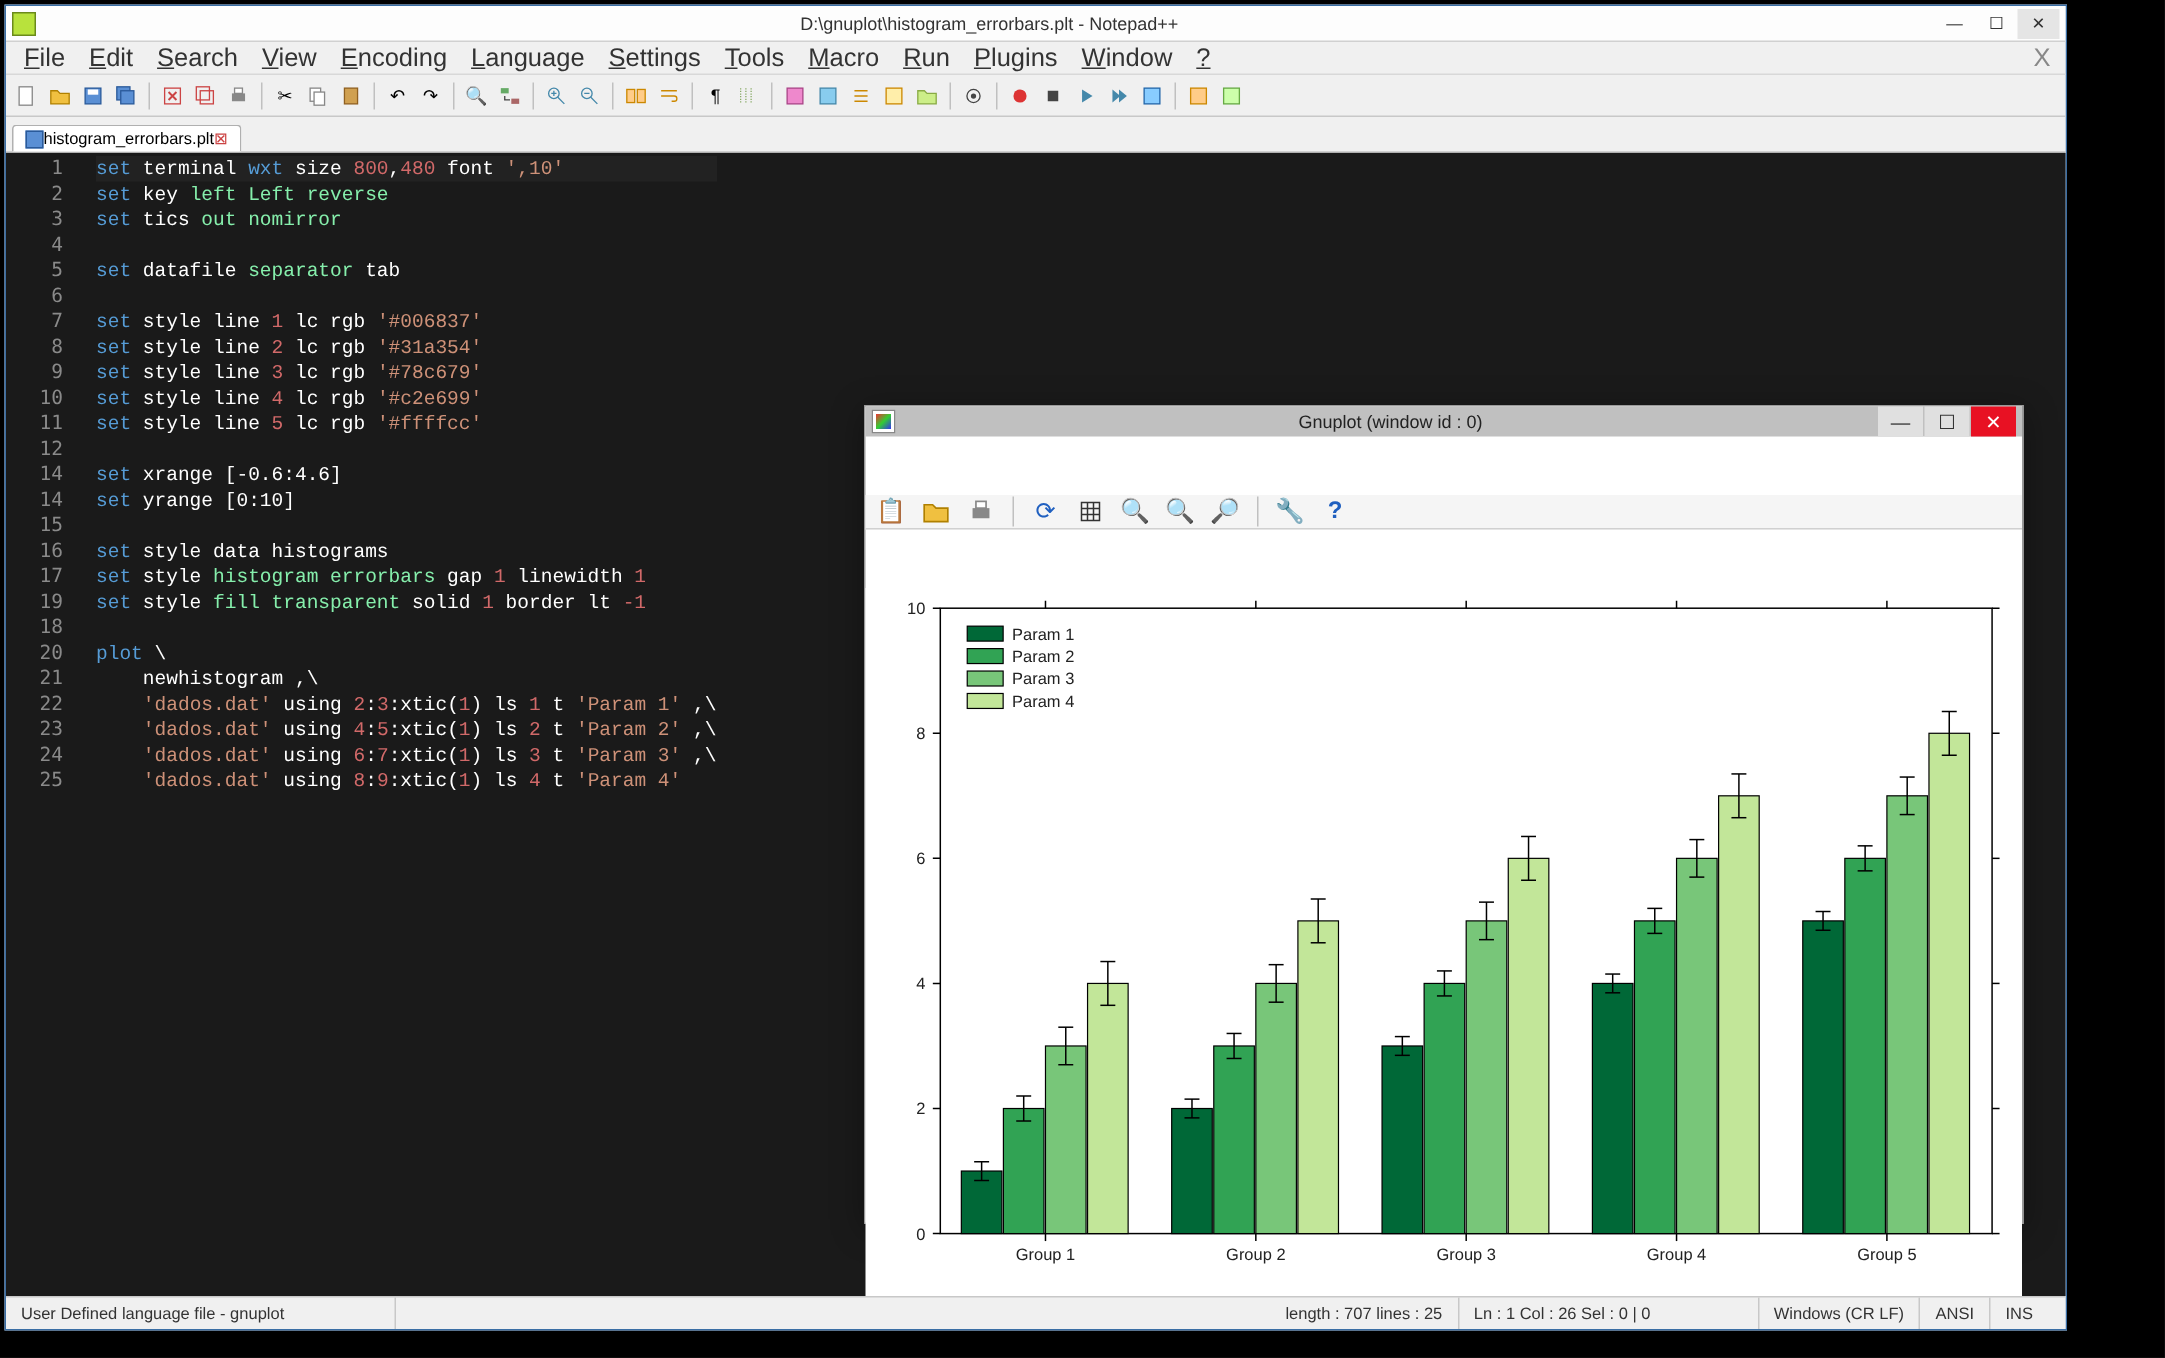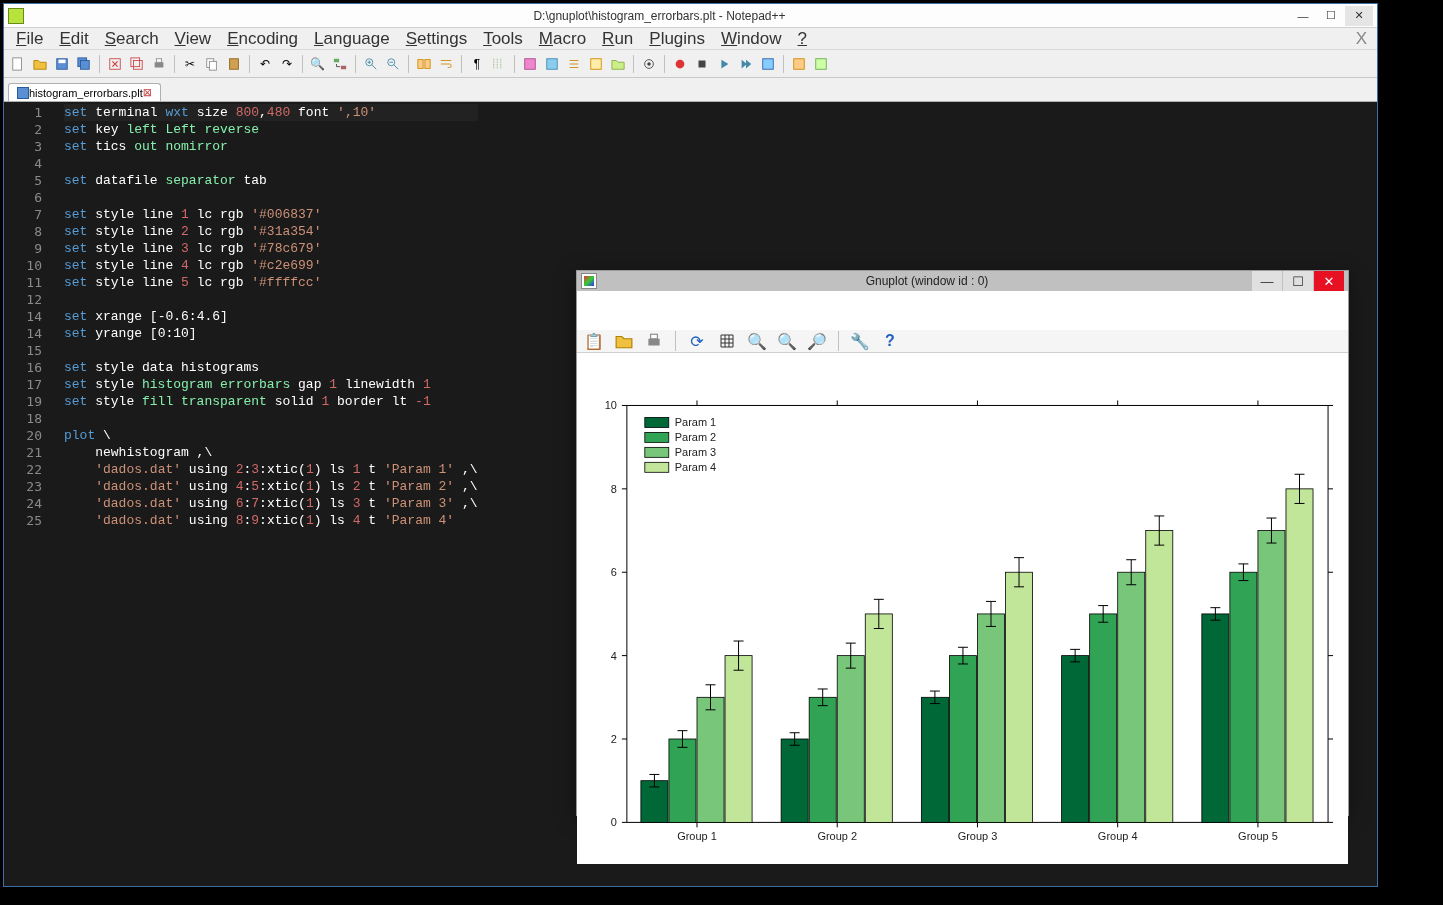--- a/index.html
+++ b/index.html
@@ -440,20 +440,29 @@
         <div>20</div>
         <div>21</div>
         <div>22</div>
         <div>23</div>
         <div>24</div>
         <div>25</div>
       </div>
     <div class="code"><div class="ln cursor-line"><span class="c-kw">set</span><span class="c-white"> terminal </span><span class="c-kw">wxt</span><span class="c-white"> size </span><span class="c-red">800</span><span class="c-white">,</span><span class="c-red">480</span><span class="c-white"> font </span><span class="c-str">',10'</span></div><div class="ln"><span class="c-kw">set</span><span class="c-white"> key </span><span class="c-opt">left Left reverse</span></div><div class="ln"><span class="c-kw">set</span><span class="c-white"> tics </span><span class="c-opt">out nomirror</span></div><div class="ln">&nbsp;</div><div class="ln"><span class="c-kw">set</span><span class="c-white"> datafile </span><span class="c-opt">separator</span><span class="c-white"> tab</span></div><div class="ln">&nbsp;</div><div class="ln"><span class="c-kw">set</span><span class="c-white"> style line </span><span class="c-red">1</span><span class="c-white"> lc rgb </span><span class="c-str">'#006837'</span></div><div class="ln"><span class="c-kw">set</span><span class="c-white"> style line </span><span class="c-red">2</span><span class="c-white"> lc rgb </span><span class="c-str">'#31a354'</span></div><div class="ln"><span class="c-kw">set</span><span class="c-white"> style line </span><span class="c-red">3</span><span class="c-white"> lc rgb </span><span class="c-str">'#78c679'</span></div><div class="ln"><span class="c-kw">set</span><span class="c-white"> style line </span><span class="c-red">4</span><span class="c-white"> lc rgb </span><span class="c-str">'#c2e699'</span></div><div class="ln"><span class="c-kw">set</span><span class="c-white"> style line </span><span class="c-red">5</span><span class="c-white"> lc rgb </span><span class="c-str">'#ffffcc'</span></div><div class="ln">&nbsp;</div><div class="ln"><span class="c-kw">set</span><span class="c-white"> xrange </span><span class="c-num">[-0.6:4.6]</span></div><div class="ln"><span class="c-kw">set</span><span class="c-white"> yrange </span><span class="c-num">[0:10]</span></div><div class="ln">&nbsp;</div><div class="ln"><span class="c-kw">set</span><span class="c-white"> style data </span><span class="c-white">histograms</span></div><div class="ln"><span class="c-kw">set</span><span class="c-white"> style </span><span class="c-opt">histogram errorbars</span><span class="c-white"> gap </span><span class="c-red">1</span><span class="c-white"> linewidth </span><span class="c-red">1</span></div><div class="ln"><span class="c-kw">set</span><span class="c-white"> style </span><span class="c-opt">fill transparent</span><span class="c-white"> solid </span><span class="c-red">1</span><span class="c-white"> border lt </span><span class="c-red">-1</span></div><div class="ln">&nbsp;</div><div class="ln"><span class="c-kw">plot</span><span class="c-white"> \</span></div><div class="ln"><span class="c-white">    newhistogram ,\</span></div><div class="ln"><span class="c-white">    </span><span class="c-str">'dados.dat'</span><span class="c-white"> using </span><span class="c-red">2</span><span class="c-white">:</span><span class="c-red">3</span><span class="c-white">:xtic(</span><span class="c-red">1</span><span class="c-white">) ls </span><span class="c-red">1</span><span class="c-white"> t </span><span class="c-str">'Param 1'</span><span class="c-white"> ,\</span></div><div class="ln"><span class="c-white">    </span><span class="c-str">'dados.dat'</span><span class="c-white"> using </span><span class="c-red">4</span><span class="c-white">:</span><span class="c-red">5</span><span class="c-white">:xtic(</span><span class="c-red">1</span><span class="c-white">) ls </span><span class="c-red">2</span><span class="c-white"> t </span><span class="c-str">'Param 2'</span><span class="c-white"> ,\</span></div><div class="ln"><span class="c-white">    </span><span class="c-str">'dados.dat'</span><span class="c-white"> using </span><span class="c-red">6</span><span class="c-white">:</span><span class="c-red">7</span><span class="c-white">:xtic(</span><span class="c-red">1</span><span class="c-white">) ls </span><span class="c-red">3</span><span class="c-white"> t </span><span class="c-str">'Param 3'</span><span class="c-white"> ,\</span></div><div class="ln"><span class="c-white">    </span><span class="c-str">'dados.dat'</span><span class="c-white"> using </span><span class="c-red">8</span><span class="c-white">:</span><span class="c-red">9</span><span class="c-white">:xtic(</span><span class="c-red">1</span><span class="c-white">) ls </span><span class="c-red">4</span><span class="c-white"> t </span><span class="c-str">'Param 4'</span></div></div>
   </div>
 
+  <div class="statusbar">
+    <div class="cell" style="min-width:260px;">User Defined language file - gnuplot</div>
+    <div class="spacer"></div>
+    <div class="cell">length : 707    lines : 25</div>
+    <div class="cell" style="min-width:200px;">Ln : 1   Col : 26   Sel : 0 | 0</div>
+    <div class="cell">Windows (CR LF)</div>
+    <div class="cell">ANSI</div>
+    <div class="cell" style="border-right:none;min-width:50px;">INS</div>
+  </div>
 </div>
 
 <div class="gp-window">
   <div class="gp-titlebar">
     <div class="gp-ic"></div>
     <div class="gp-title">Gnuplot (window id : 0)</div>
     <div class="gp-winbtns">
       <div class="gp-winbtn">—</div>
       <div class="gp-winbtn">☐</div>
       <div class="gp-winbtn close">✕</div>

